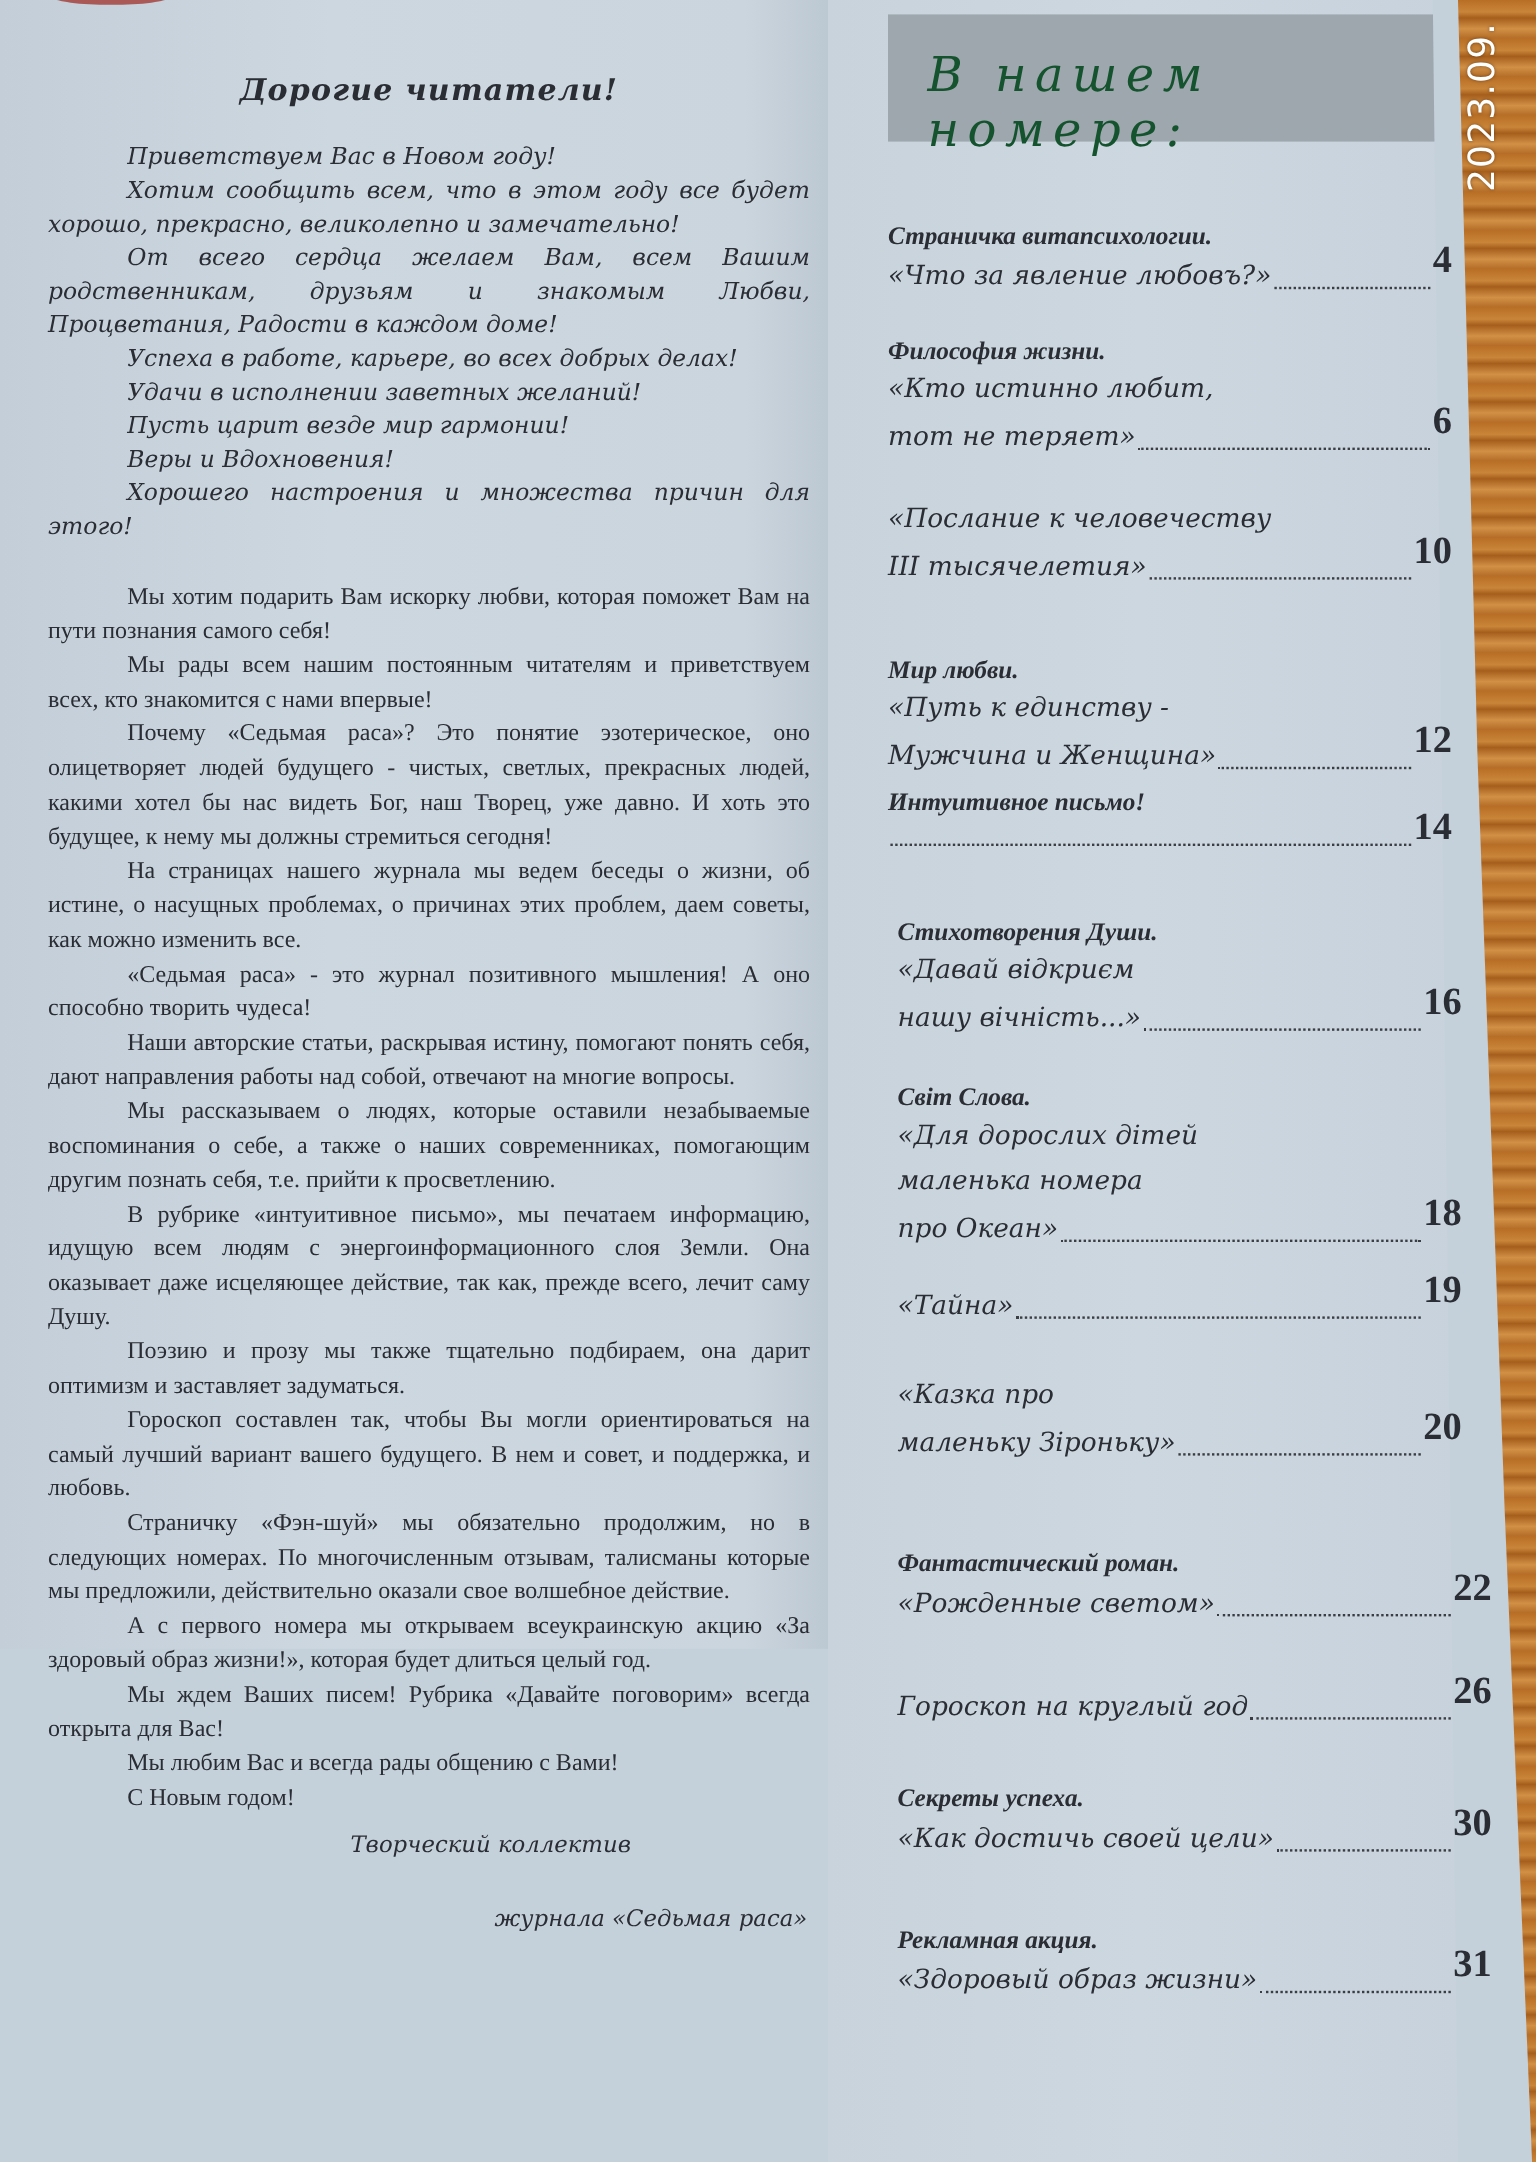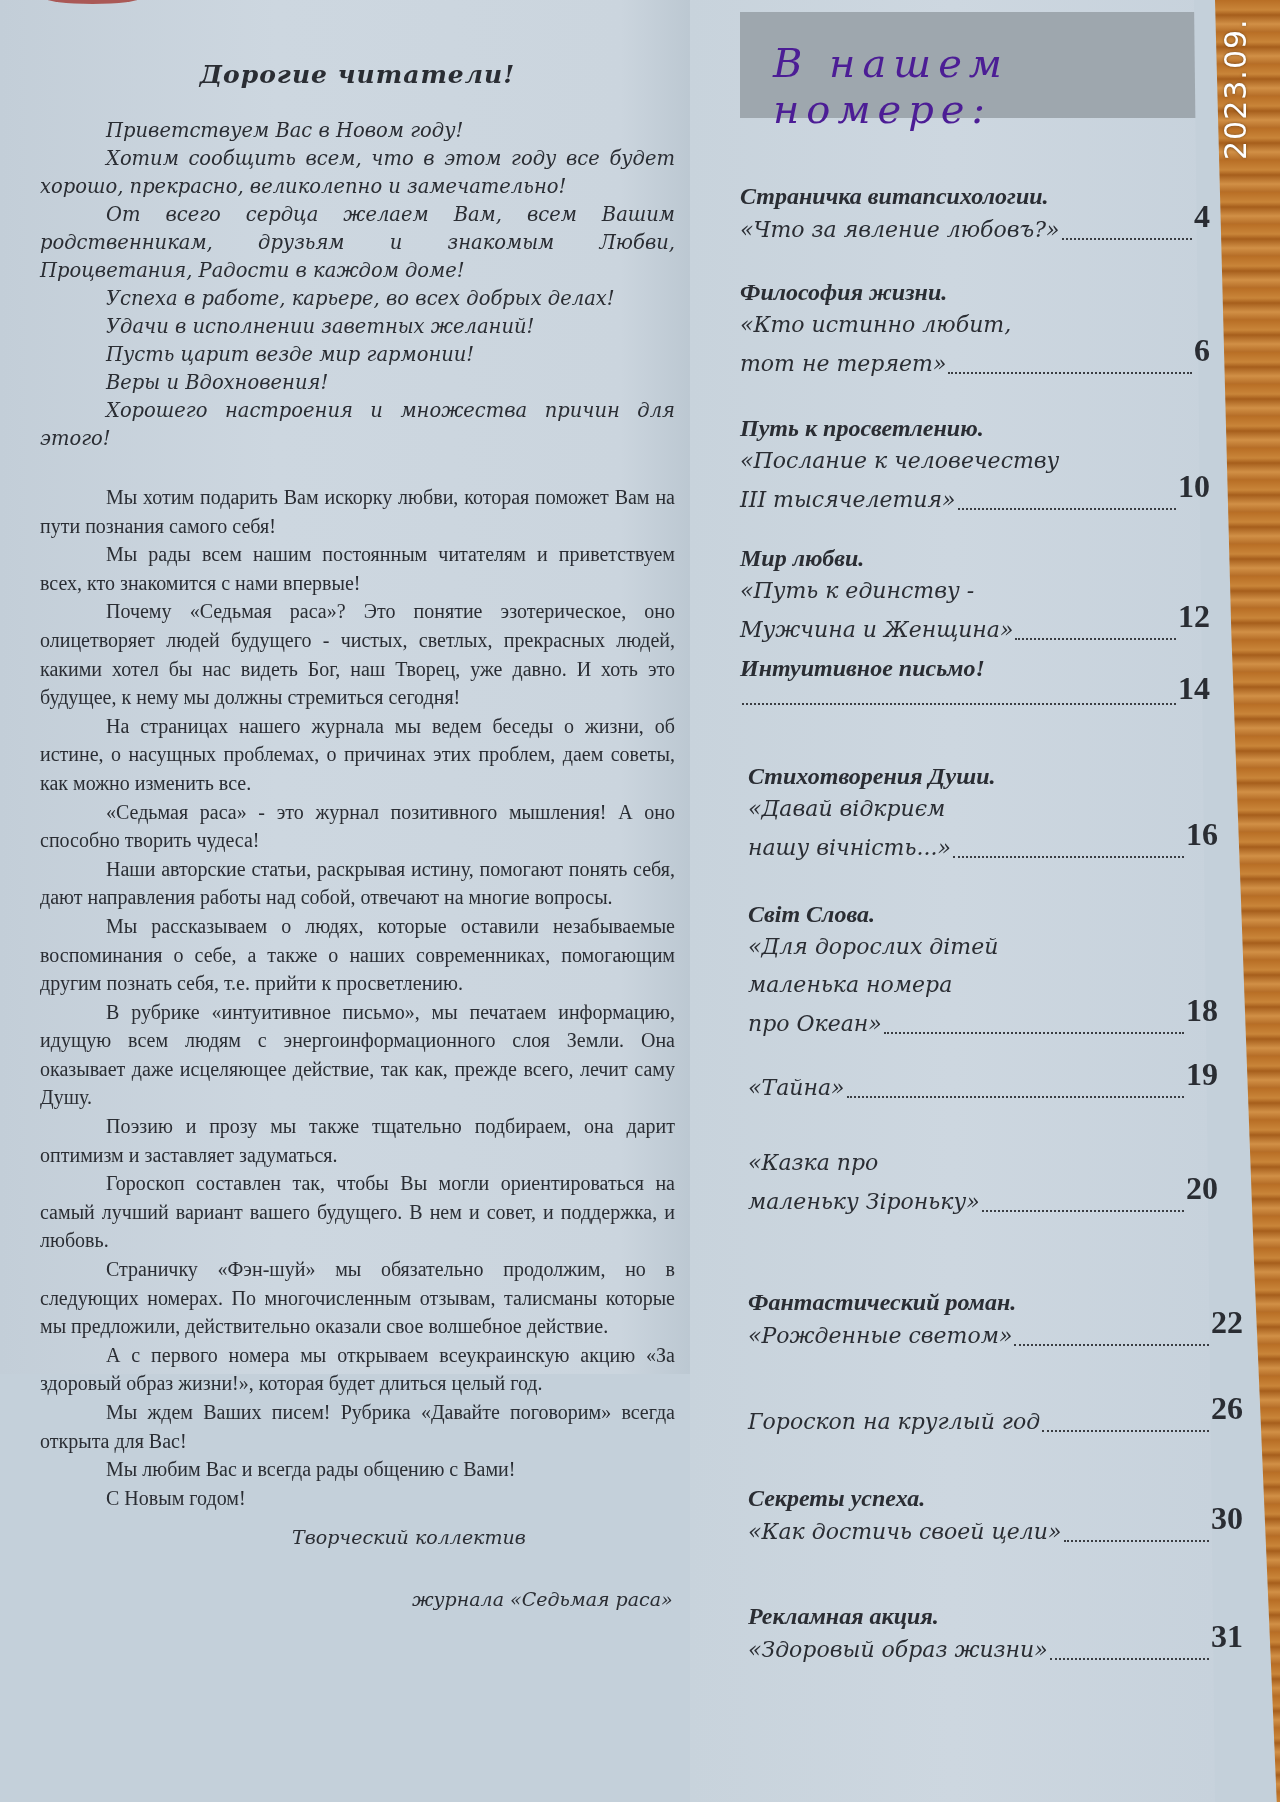--- a/index.html
+++ b/index.html
@@ -46,29 +46,29 @@
     background:linear-gradient(90deg,#c8d3dc 0%,#cdd7e0 50%,#c7d2dc 100%);
     clip-path:polygon(0 0, 96% 0, 100% 100%, 0 100%);
   }
   .header-band {
     position:absolute; left:50px; top:12px; width:485px; height:106px;
     background:#9ea7ae;
   }
   .header-title {
     position:absolute; left:33px; top:28px;
     font-family:"DejaVu Serif", serif; font-style:italic;
-    font-size:40px; letter-spacing:7px; color:#4c1d95;
+    font-size:40px; letter-spacing:7px; color:#14532d;
   }
   .toc {
     position:absolute; left:740px; top:182px; width:500px;
   }
   .toc-item { position:relative; }
   .toc-heading {
     font-family:"Liberation Serif", serif; font-weight:bold; font-style:italic;
-    font-size:24px; line-height:28px;
+    font-size:21px; line-height:28px;
   }
   .toc-line {
     font-family:"DejaVu Serif", serif; font-style:italic; font-size:22px; line-height:38px;
     display:flex; align-items:baseline; white-space:nowrap;
   }
   .dots {
     flex:1; overflow:hidden; margin:0 2px;
     border-bottom:2px dotted #3a3d42; height:0; align-self:flex-end; margin-bottom:9px;
   }
   .page-num {
@@ -148,21 +148,20 @@
       <div class="toc-line">
         <span>«Кто истинно любит,</span>
       </div>
       <div class="toc-line">
         <span>тот не теряет»</span>
         <span class="dots"></span>
         <span class="page-num">6</span>
       </div>
     </div>
     <div class="toc-item" style="position: absolute; top: 232px; left: 0px; width: 470px;">
-      <div class="toc-heading">Путь к просветлению.</div>
       <div class="toc-line">
         <span>«Послание к человечеству</span>
       </div>
       <div class="toc-line">
         <span>III тысячелетия»</span>
         <span class="dots"></span>
         <span class="page-num">10</span>
       </div>
     </div>
     <div class="toc-item" style="position: absolute; top: 362px; left: 0px; width: 470px;">

